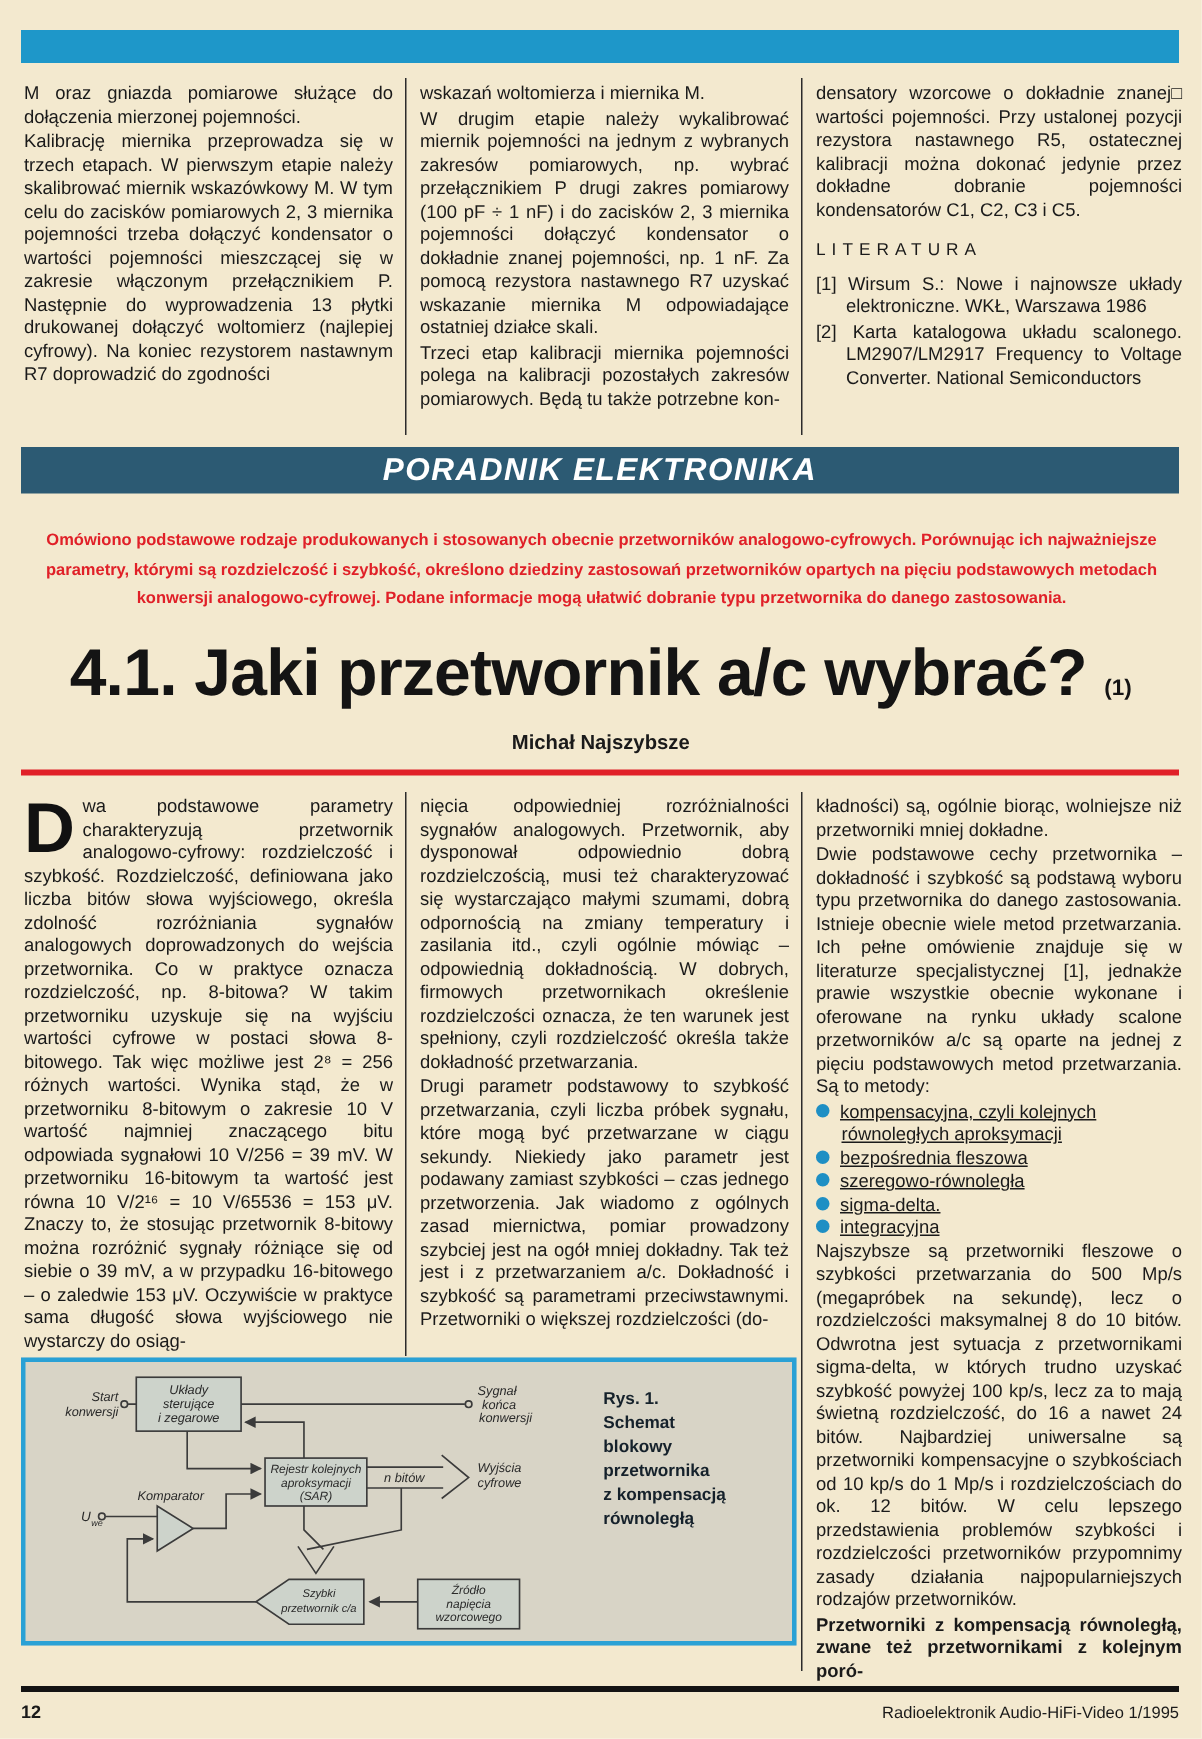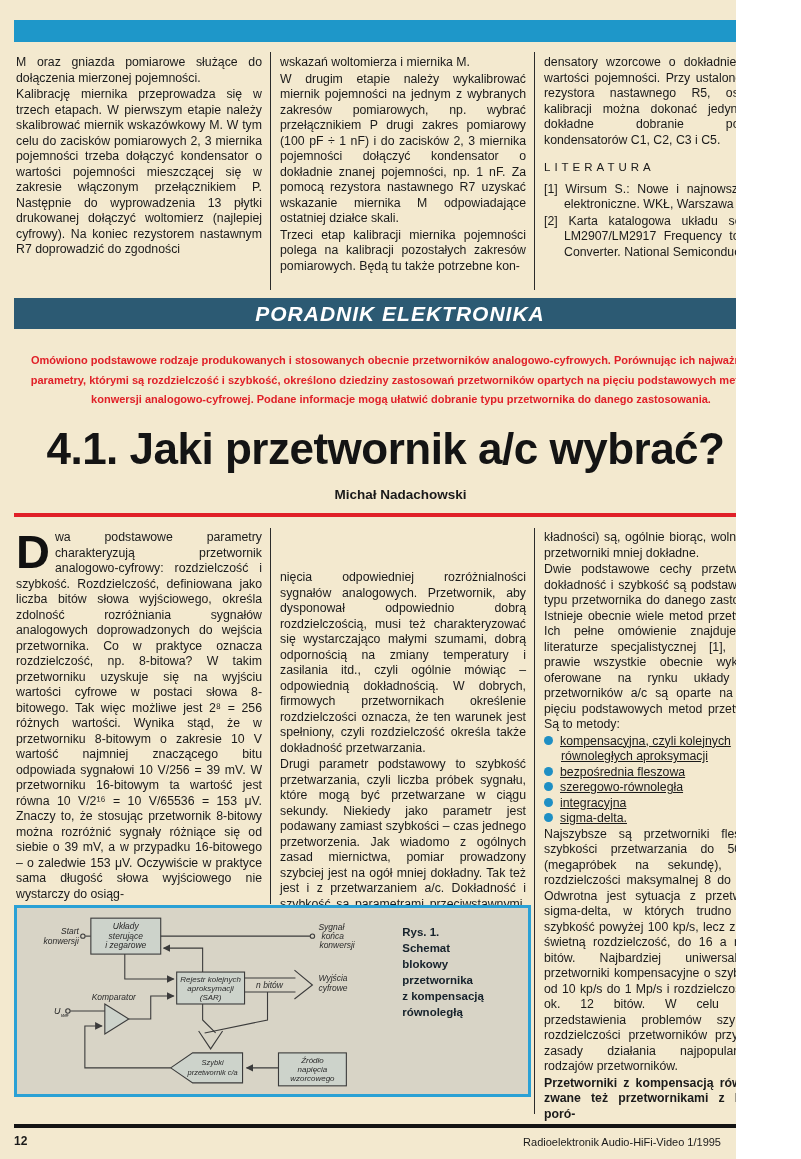--- a/index.html
+++ b/index.html
@@ -1,17 +1,17 @@
 <!DOCTYPE html>
 <html><head>
 <meta charset="utf-8">
 <style>
   html,body{margin:0;padding:0;}
   .page{
-    position:relative;width:736px;height:1159px;overflow:hidden;
+    position:relative;width:801px;height:1159px;overflow:hidden;
     background:#f3e9cf;color:#1a1a1a;
     font-family:"Liberation Sans","DejaVu Sans",sans-serif;
   }
   .topbar{position:absolute;left:14px;top:20px;width:772px;height:22px;background:#1e97c9;}
   .vrule{position:absolute;width:1px;background:#2b2b2b;}
   .col{position:absolute;width:246px;font-size:12.3px;line-height:15.5px;text-align:justify;}
   .col p{margin:0 0 1px 0;}
   .cols-top{top:55px;}
   .endmark{float:right;font-size:12px;line-height:15px;}
   .lit-header{letter-spacing:4px;font-size:11.5px;margin-top:12px !important;margin-bottom:6px !important;}
@@ -68,41 +68,41 @@
   <div class="banner">
     <span>PORADNIK ELEKTRONIKA</span>
   </div>
 
   <div class="lead">Omówiono podstawowe rodzaje produkowanych i stosowanych obecnie przetworników analogowo-cyfrowych. Porównując ich najważniejsze parametry, którymi są rozdzielczość i szybkość, określono dziedziny zastosowań przetworników opartych na pięciu podstawowych metodach konwersji analogowo-cyfrowej. Podane informacje mogą ułatwić dobranie typu przetwornika do danego zastosowania.</div>
 
   <div class="title">
     <span>4.1. Jaki przetwornik a/c wybrać?</span>
     <span class="part">(1)</span>
   </div>
-  <div class="author">Michał Nadachowski</div>
+  <div class="author">Michał Najszybsze</div>
   <div class="redrule"></div>
 
   <div class="col cols-main" style="left:16px;">
     <p><span class="dropcap">D</span><span>wa podstawowe parametry charakteryzują przetwornik analogowo-cyfrowy: rozdzielczość i szybkość. Rozdzielczość, definiowana jako liczba bitów słowa wyjściowego, określa zdolność rozróżniania sygnałów analogowych doprowadzonych do wejścia przetwornika. Co w praktyce oznacza rozdzielczość, np. 8-bitowa? W takim przetworniku uzyskuje się na wyjściu wartości cyfrowe w postaci słowa 8-bitowego. Tak więc możliwe jest 2⁸ = 256 różnych wartości. Wynika stąd, że w przetworniku 8-bitowym o zakresie 10 V wartość najmniej znaczącego bitu odpowiada sygnałowi 10 V/256 = 39 mV. W przetworniku 16-bitowym ta wartość jest równa 10 V/2¹⁶ = 10 V/65536 = 153 μV. Znaczy to, że stosując przetwornik 8-bitowy można rozróżnić sygnały różniące się od siebie o 39 mV, a w przypadku 16-bitowego – o zaledwie 153 μV. Oczywiście w praktyce sama długość słowa wyjściowego nie wystarczy do osiąg-</span></p>
   </div>
   <div class="vrule" style="left:270px;top:528px;height:376px;"></div>
-  <div class="col cols-main" style="left:280px;margin-top:40px;">
+  <div class="col cols-main" style="left:280px;">
     <p>nięcia odpowiedniej rozróżnialności sygnałów analogowych. Przetwornik, aby dysponował odpowiednio dobrą rozdzielczością, musi też charakteryzować się wystarczająco małymi szumami, dobrą odpornością na zmiany temperatury i zasilania itd., czyli ogólnie mówiąc – odpowiednią dokładnością. W dobrych, firmowych przetwornikach określenie rozdzielczości oznacza, że ten warunek jest spełniony, czyli rozdzielczość określa także dokładność przetwarzania.</p>
     <p>Drugi parametr podstawowy to szybkość przetwarzania, czyli liczba próbek sygnału, które mogą być przetwarzane w ciągu sekundy. Niekiedy jako parametr jest podawany zamiast szybkości – czas jednego przetworzenia. Jak wiadomo z ogólnych zasad miernictwa, pomiar prowadzony szybciej jest na ogół mniej dokładny. Tak też jest i z przetwarzaniem a/c. Dokładność i szybkość są parametrami przeciwstawnymi. Przetworniki o większej rozdzielczości (do-</p>
   </div>
   <div class="vrule" style="left:534px;top:528px;height:586px;"></div>
   <div class="col cols-main" style="left:544px;width:244px;">
     <p>kładności) są, ogólnie biorąc, wolniejsze niż przetworniki mniej dokładne.</p>
     <p>Dwie podstawowe cechy przetwornika – dokładność i szybkość są podstawą wyboru typu przetwornika do danego zastosowania. Istnieje obecnie wiele metod przetwarzania. Ich pełne omówienie znajduje się w literaturze specjalistycznej [1], jednakże prawie wszystkie obecnie wykonane i oferowane na rynku układy scalone przetworników a/c są oparte na jednej z pięciu podstawowych metod przetwarzania. Są to metody:</p>
     <ul class="bullets">
       <li><span class="dot"></span><span>kompensacyjna, czyli kolejnych równoległych aproksymacji</span></li>
       <li><span class="dot"></span><span>bezpośrednia fleszowa</span></li>
       <li><span class="dot"></span><span>szeregowo-równoległa</span></li>
+      <li><span class="dot"></span><span>sigma-delta.</span></li>
       <li><span class="dot"></span><span>integracyjna</span></li>
-      <li><span class="dot"></span><span>sigma-delta.</span></li>
     </ul>
     <p>Najszybsze są przetworniki fleszowe o szybkości przetwarzania do 500 Mp/s (megapróbek na sekundę), lecz o rozdzielczości maksymalnej 8 do 10 bitów. Odwrotna jest sytuacja z przetwornikami sigma-delta, w których trudno uzyskać szybkość powyżej 100 kp/s, lecz za to mają świetną rozdzielczość, do 16 a nawet 24 bitów. Najbardziej uniwersalne są przetworniki kompensacyjne o szybkościach od 10 kp/s do 1 Mp/s i rozdzielczościach do ok. 12 bitów. W celu lepszego przedstawienia problemów szybkości i rozdzielczości przetworników przypomnimy zasady działania najpopularniejszych rodzajów przetworników.</p>
     <p class="bold-p">Przetworniki z kompensacją równoległą, zwane też przetwornikami z kolejnym poró-</p>
   </div>
 
   <div class="figure">
     <svg viewBox="0 0 512 186" width="511" height="186">
       <defs>
         <marker id="arr" viewBox="0 0 8 8" refX="7" refY="4" markerWidth="7" markerHeight="7" orient="auto-start-reverse">
           <path d="M0,0 L8,4 L0,8 z" fill="#3b3b3b"></path>

